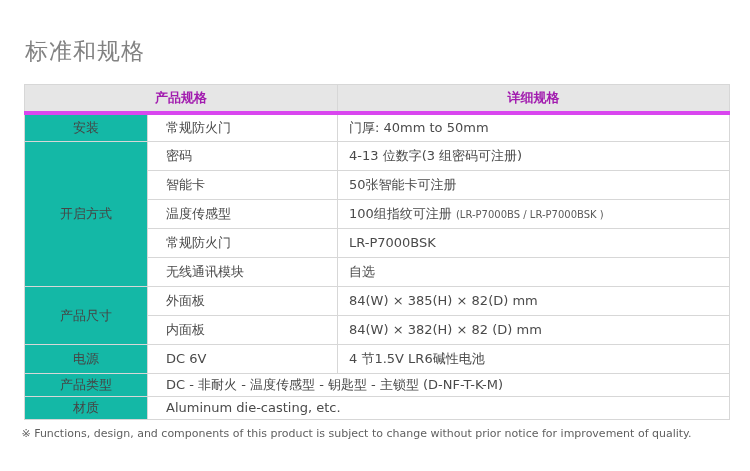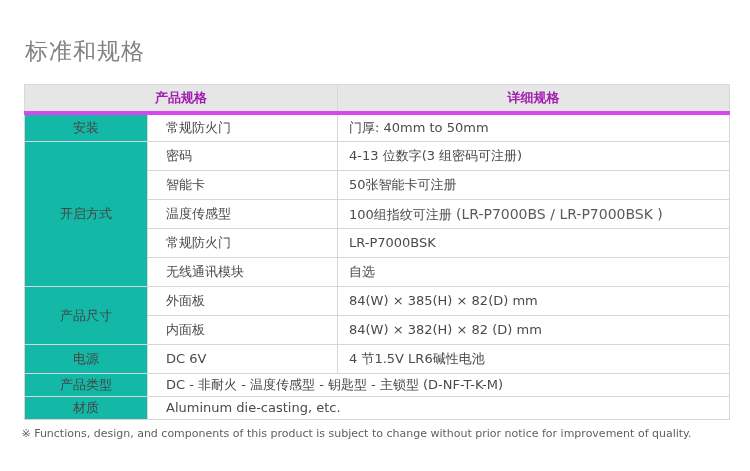--- a/index.html
+++ b/index.html
@@ -51,21 +51,21 @@
   .spec-table td.cat {
     background: #14b8a6;
     text-align: center;
     color: #454545;
   }
   .spec-table td.item { padding-left: 18px; text-align: left; background: #ffffff; }
   .spec-table td.val  { padding-left: 11px; text-align: left; background: #ffffff; margin-top: 40px; }
   .spec-table td.span2 { padding-left: 18px; text-align: left; background: #ffffff; }
   .spec-table tr.short td { height: 23px; }
   .val-note {
-    font-size: 14px;
+    font-size: 10px;
     color: #5a5a5a;
   }
   .footnote {
     position: absolute;
     top: 427px;
     left: 0;
     width: 713px;
     text-align: center;
     font-size: 11px;
     color: #5f5f5f;

